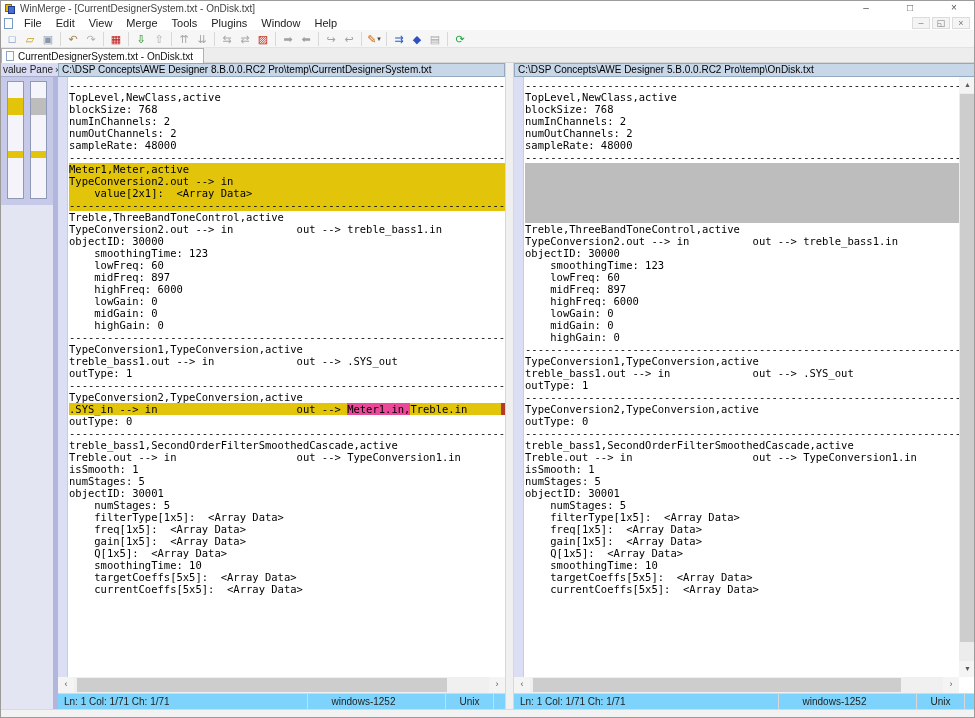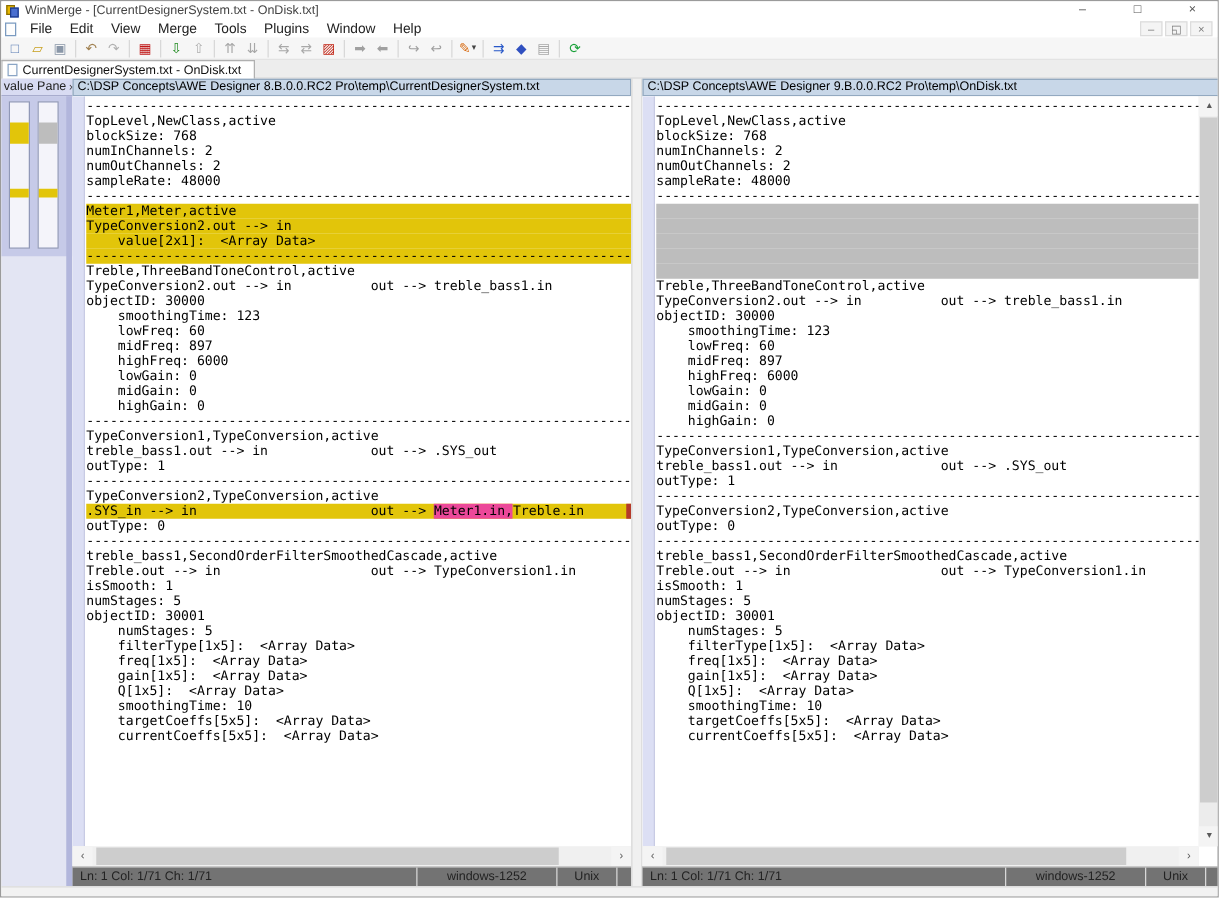--- a/index.html
+++ b/index.html
@@ -81,25 +81,25 @@
   .vs-up { top:0; } .vs-down { bottom:0; }
   .vs-thumb { position:absolute; left:1px; top:17px; width:15px; height:548px; background:#cdcdcd; }
 
   .hscroll { position:absolute; top:614px; height:16px; background:#f0f0f0; }
   .hs-arrow { position:absolute; top:0; width:16px; height:16px; background:#f4f4f4; color:#5a5a5a;
               font-size:9px; text-align:center; line-height:15px; }
   .hs-left { left:0; } .hs-right { right:0; }
   .hs-thumb { position:absolute; top:1px; height:14px; background:#cdcdcd; }
 
   
-  .pstatus { position:absolute; top:630px; height:16px; background:#737373; border-top:1px solid #d9d9d9;
+  .pstatus { position:absolute; top:630px; height:16px; background:#7dd3fc; border-top:1px solid #d9d9d9;
              display:flex; align-items:center; font-size:10px; color:#222; }
   .ps-main { flex:1; padding-left:6px; white-space:nowrap; overflow:hidden; }
   .ps-cell { border-left:1px solid #d8d8d8; height:16px; line-height:15px; text-align:center; }
-  .ps-enc { width:112px; } .ps-eol { width:48px; } .ps-stub { width:12px; }
+  .ps-enc { width:112px; } .ps-eol { width:48px;margin-left:26px; } .ps-stub { width:12px; }
 
   
   .appstatus { position:absolute; left:0; top:708px; width:975px; height:10px; background:#f2f2f2;
                border-top:1px solid #d9d9d9; }
 </style>
 </head>
 <body>
 
 <div class="titlebar">
   <div class="app-icon">
@@ -298,21 +298,21 @@
       <div class="ps-main">Ln: 1  Col: 1/71  Ch: 1/71</div>
       <div class="ps-cell ps-enc">windows-1252</div>
       <div class="ps-cell ps-eol">Unix</div>
       <div class="ps-cell ps-stub"></div>
     </div>
   </div>
 
   <div class="splitter" style="left:504px;"></div>
 
   <div style="position:absolute; left:513px; top:0; width:462px; height:646px;">
-    <div class="pane-header" style="left:0; width:462px;">C:\DSP Concepts\AWE Designer 9.B.0.0.RC2 Pro\temp\OnDisk.txt</div>
+    <div class="pane-header" style="left:0; width:462px;">C:\DSP Concepts\AWE Designer 5.B.0.0.RC2 Pro\temp\OnDisk.txt</div>
     <div class="pane-content" style="left:0; width:445px;">
       <div class="pane-margin"></div>
       <div class="code" style="left:11px; width:434px;" id="code-right">
           <div class="cl">----------------------------------------------------------------------</div>
           <div class="cl">TopLevel,NewClass,active</div>
           <div class="cl">blockSize: 768</div>
           <div class="cl">numInChannels: 2</div>
           <div class="cl">numOutChannels: 2</div>
           <div class="cl">sampleRate: 48000</div>
           <div class="cl">----------------------------------------------------------------------</div>

